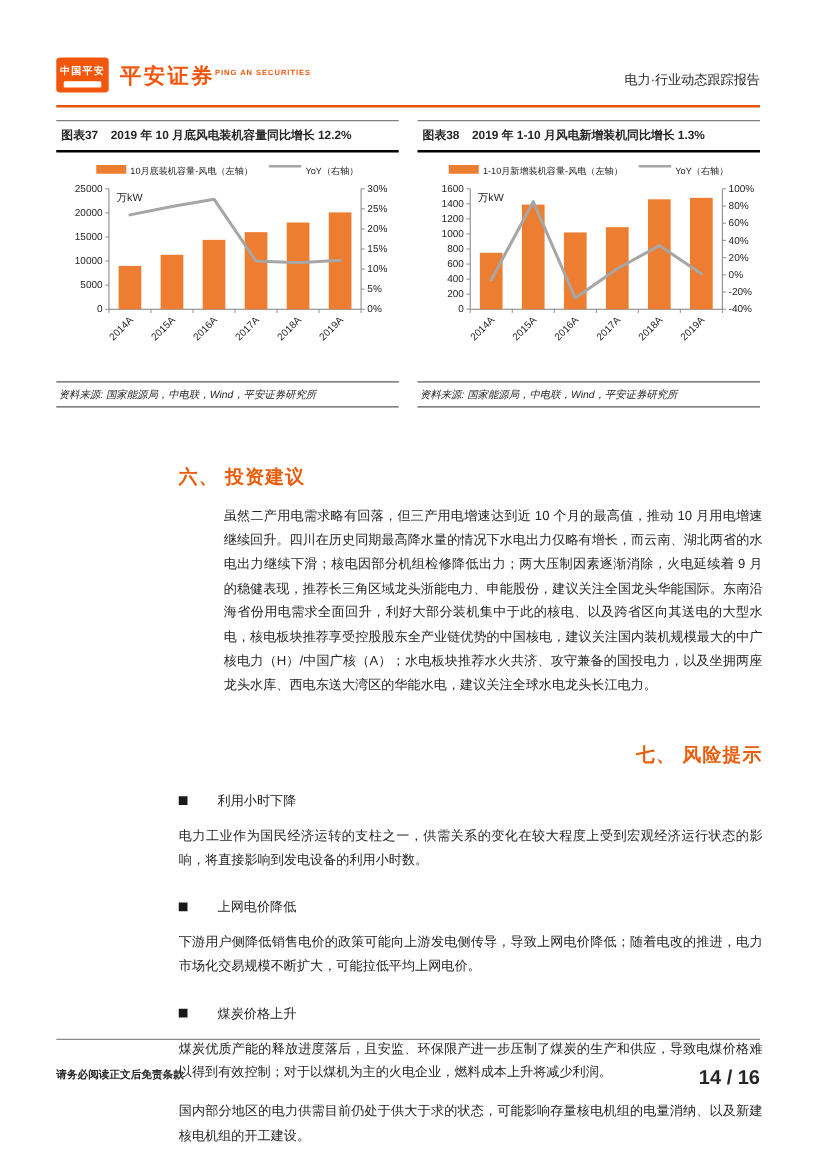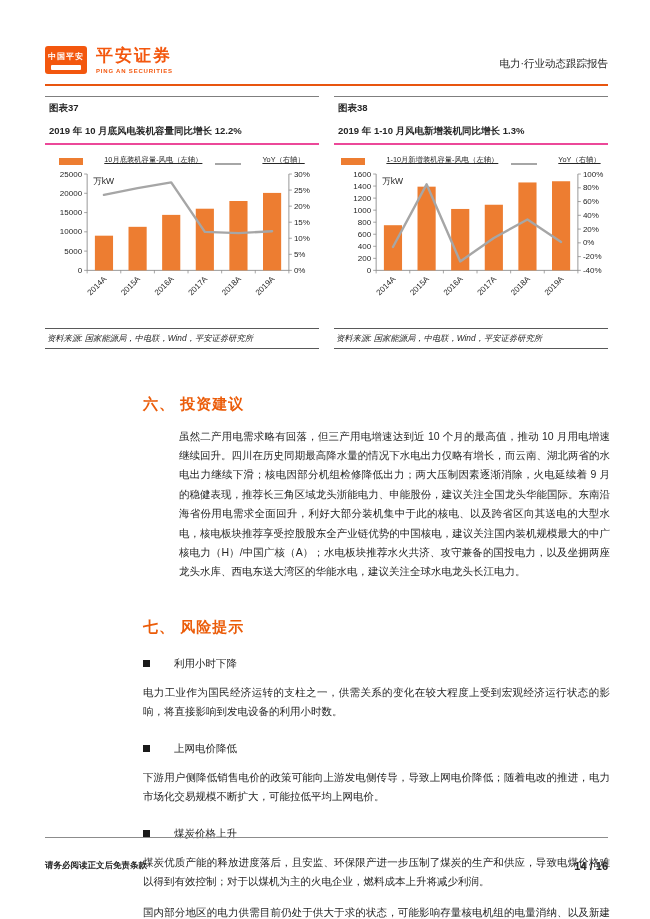--- a/index.html
+++ b/index.html
@@ -9,56 +9,56 @@
     font-family: "Liberation Sans", "DejaVu Sans", sans-serif; color: #262626;
     overflow: hidden; margin: 0 auto;
   }
   
   .header { display:flex; justify-content:space-between; align-items:flex-end; margin:46px 42px 0 45px; }
   .logo { display:flex; gap:9px; align-items:center; }
   .badge { width:42px; height:28px; background:#f3570e; border-radius:3px;
            display:flex; flex-direction:column; justify-content:center; align-items:center; gap:3px; }
   .badge-cn { color:#fff; font-size:8px; font-weight:700; letter-spacing:1px; }
   .badge-strip { width:30px; height:5px; background:#fff; border-radius:1px; }
-  .brand { display:flex; flex-direction:column; line-height:1; }
+  .brand { display:flex; flex-direction:row; line-height:1; }
   .brand-cn { font-size:17px; font-weight:700; color:#f3570e; letter-spacing:2px; }
   .brand-en { font-size:6px; color:#f3570e; letter-spacing:0.8px; margin-top:4px; font-weight:700; }
   .report-type { font-size:10.5px; font-weight:400; color:#262626; padding-bottom:3px; }
   .orange-rule { height:2px; background:#e8550f; margin:10px 42px 0 45px; }
 
   
   .charts { display:flex; gap:15px; margin:10px 42px 0 45px; }
   .chart-card { flex:1; min-width:0; }
-  .fig-head { border-top:1px solid #7f7f7f; border-bottom:2px solid #ec4899;
+  .fig-head { border-top:1px solid #7f7f7f; border-bottom:2px solid #000000;
               padding:5px 2px 5px 4px; font-weight:700; font-size:9.5px;
-              display:flex; gap:10px; white-space:nowrap; overflow:hidden;flex-direction:column; }
+              display:flex; gap:10px; white-space:nowrap; overflow:hidden; }
   .legend { display:flex; justify-content:center; gap:13px; margin-top:10px;
             font-size:7.3px; white-space:nowrap; align-items:center; color:#262626; }
-  .lg-item { display:flex; align-items:flex-end; gap:21px;text-decoration:underline; }
+  .lg-item { display:flex; align-items:flex-start; gap:3px; }
   .swatch-bar { width:24px; height:7px; background:#ED7D31; flex:none; }
   .swatch-line { width:26px; height:2px; background:#A6A6A6; flex:none; }
   .chart-svg { display:block; width:100%; margin-top:2px; }
   .ax { font-size:8px; fill:#262626; font-family:"Liberation Sans","DejaVu Sans",sans-serif; }
   .unit { font-size:8.5px; }
   .source { border-top:1px solid #595959; border-bottom:1px solid #595959; font-style:italic;
             font-size:8.3px; padding:4px 2px; margin-top:14px; color:#262626; white-space:nowrap; overflow:hidden; }
 
   
   .content { margin:0 40px 0 143px; }
   .sec-heading { color:#eb5c09; font-size:15px; font-weight:700; margin-top:46px; letter-spacing:1px; }
   .para { font-size:10.5px; line-height:1.85; text-align:justify; margin-top:13px; color:#262626;margin-left:36px; }
   .risk-head { display:flex; align-items:center; gap:24px; margin-top:20px; font-size:10.5px; }
   .sq { width:7px; height:7px; background:#1a1a1a; flex:none; }
   .risk-body { font-size:10.5px; line-height:1.85; text-align:justify; margin-top:12px; color:#262626; }
 
   
   .footer { position:absolute; left:45px; right:42px; bottom:47px; border-top:1px solid #8c8c8c;
             display:flex; justify-content:space-between; align-items:flex-start; padding-top:22px; }
   .foot-left { font-size:8.5px; font-weight:700; }
-  .foot-right { font-size:11px; font-weight:700; }
+  .foot-right { font-size:16px; font-weight:700; }
 </style>
 </head>
 <body>
 
 <div class="page">
 
   <div class="header">
     <div class="logo">
       <div class="badge">
         <span class="badge-cn">中国平安</span>
@@ -223,21 +223,21 @@
       <div class="source">资料来源: 国家能源局，中电联，Wind，平安证券研究所</div>
     </div>
 
   </div>
 
   <div class="content">
 
     <div class="sec-heading">六、 投资建议</div>
     <div class="para">虽然二产用电需求略有回落，但三产用电增速达到近 10 个月的最高值，推动 10 月用电增速继续回升。四川在历史同期最高降水量的情况下水电出力仅略有增长，而云南、湖北两省的水电出力继续下滑；核电因部分机组检修降低出力；两大压制因素逐渐消除，火电延续着 9 月的稳健表现，推荐长三角区域龙头浙能电力、申能股份，建议关注全国龙头华能国际。东南沿海省份用电需求全面回升，利好大部分装机集中于此的核电、以及跨省区向其送电的大型水电，核电板块推荐享受控股股东全产业链优势的中国核电，建议关注国内装机规模最大的中广核电力（H）/中国广核（A）；水电板块推荐水火共济、攻守兼备的国投电力，以及坐拥两座龙头水库、西电东送大湾区的华能水电，建议关注全球水电龙头长江电力。</div>
 
-    <div class="sec-heading" style="margin-top:36px;">七、 风险提示</div>
+    <div class="sec-heading" style="margin-top:36px;text-align:right;">七、 风险提示</div>
 
     <div>
       <div class="risk-head">
         <span class="sq"></span>
         <span>利用小时下降</span>
       </div>
       <div class="risk-body">电力工业作为国民经济运转的支柱之一，供需关系的变化在较大程度上受到宏观经济运行状态的影响，将直接影响到发电设备的利用小时数。</div>
     </div>
 
     <div>

